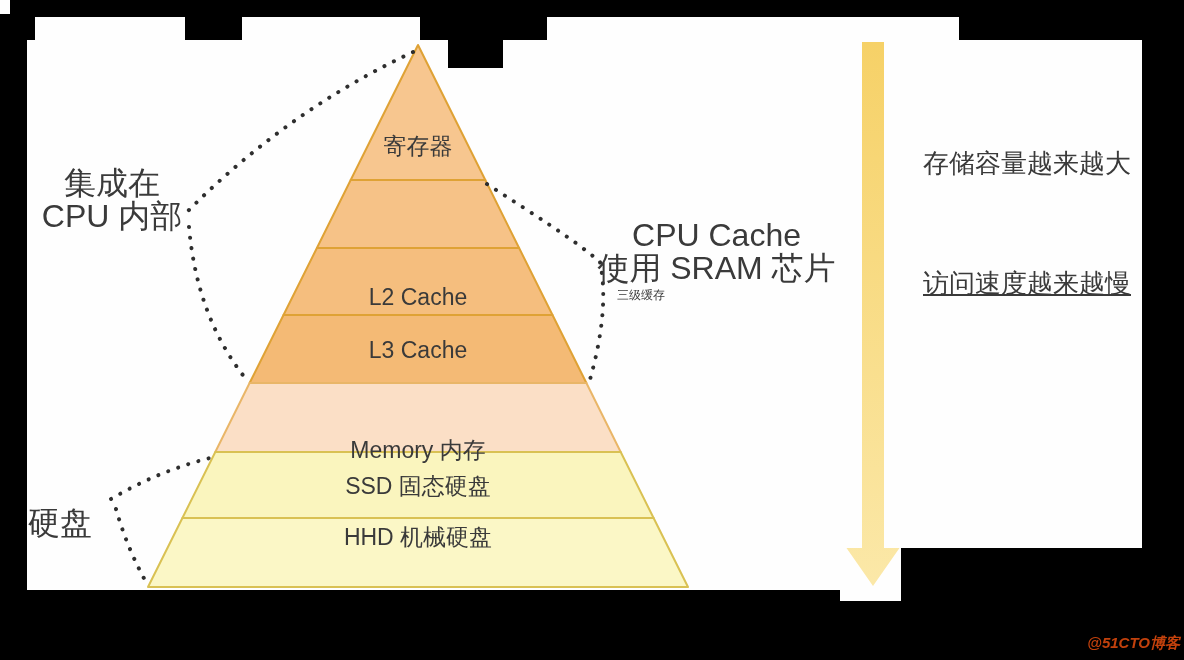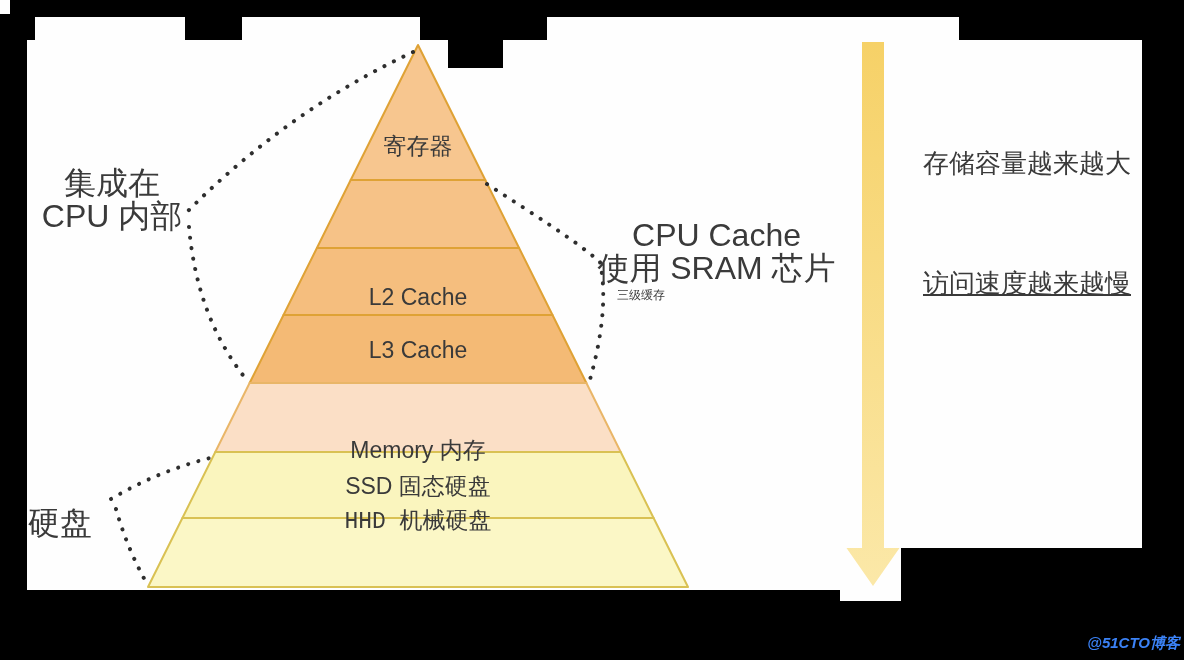--- a/index.html
+++ b/index.html
@@ -14,21 +14,21 @@
   .lbl {
     position:absolute; color:#3a3a3a; text-align:center;
     font-family:"Liberation Sans", sans-serif;
   }
   .pyr-label { left:208px; width:420px; font-size:23px; line-height:28px; }
   .side-note { font-size:32px; line-height:33px; }
   .small-note { font-size:12px; }
   .panel-item { left:915px; width:224px; font-size:26px; line-height:30px; }
   #watermark {
     position:absolute; left:1040px; top:634px; width:140px;
-    color:#3b82f6; font-size:15px; font-weight:bold; font-style:italic;
+    color:#c2410c; font-size:15px; font-weight:bold; font-style:italic;
     text-align:right;
   }
 </style>
 </head>
 <body>
 
 <div id="stage">
 
   <div class="white-rect" style="left:0;   top:0;   width:10px;   height:14px;"></div>
   <div class="white-rect" style="left:35px;  top:17px; width:150px;  height:25px;"></div>
@@ -64,21 +64,21 @@
     </g>
 
     <path d="M862,42 L884,42 L884,548 L899.5,548 L873,586 L846.5,548 L862,548 Z" fill="url(#arrowGrad)"></path>
   </svg>
 
   <div class="lbl pyr-label" style="top:132px;">寄存器</div>
   <div class="lbl pyr-label" style="top:283px;">L2 Cache</div>
   <div class="lbl pyr-label" style="top:336px;">L3 Cache</div>
   <div class="lbl pyr-label" style="top:404px;margin-top:32px;">Memory 内存</div>
   <div class="lbl pyr-label" style="top:472px;text-align:center;">SSD 固态硬盘</div>
-  <div class="lbl pyr-label" style="top:508px;font-family:Liberation Mono, monospace;">HHD 机械硬盘</div>
+  <div class="lbl pyr-label" style="top:523px;">HHD 机械硬盘</div>
 
   <div class="lbl side-note" style="left:12px; top:167px; width:200px;">
     <div>集成在</div>
     <div>CPU 内部</div>
   </div>
   <div class="lbl side-note" style="left:28px; top:507px; width:80px; text-align:left;">硬盘</div>
 
   <div class="lbl side-note" style="left:594px; top:219px; width:245px;">
     <div>CPU Cache</div>
     <div>使用 SRAM 芯片</div>

